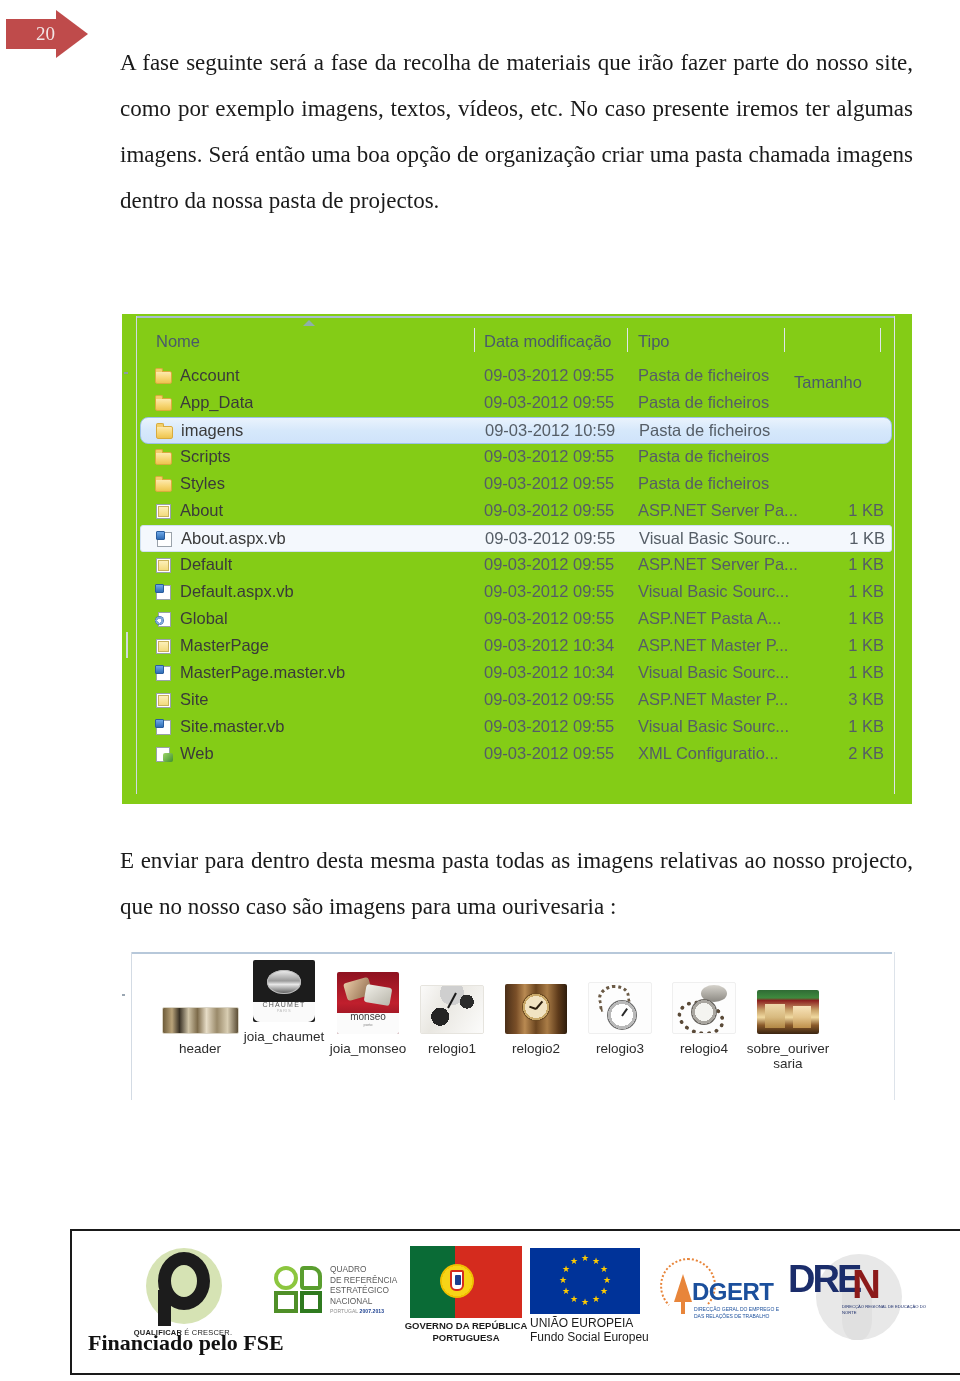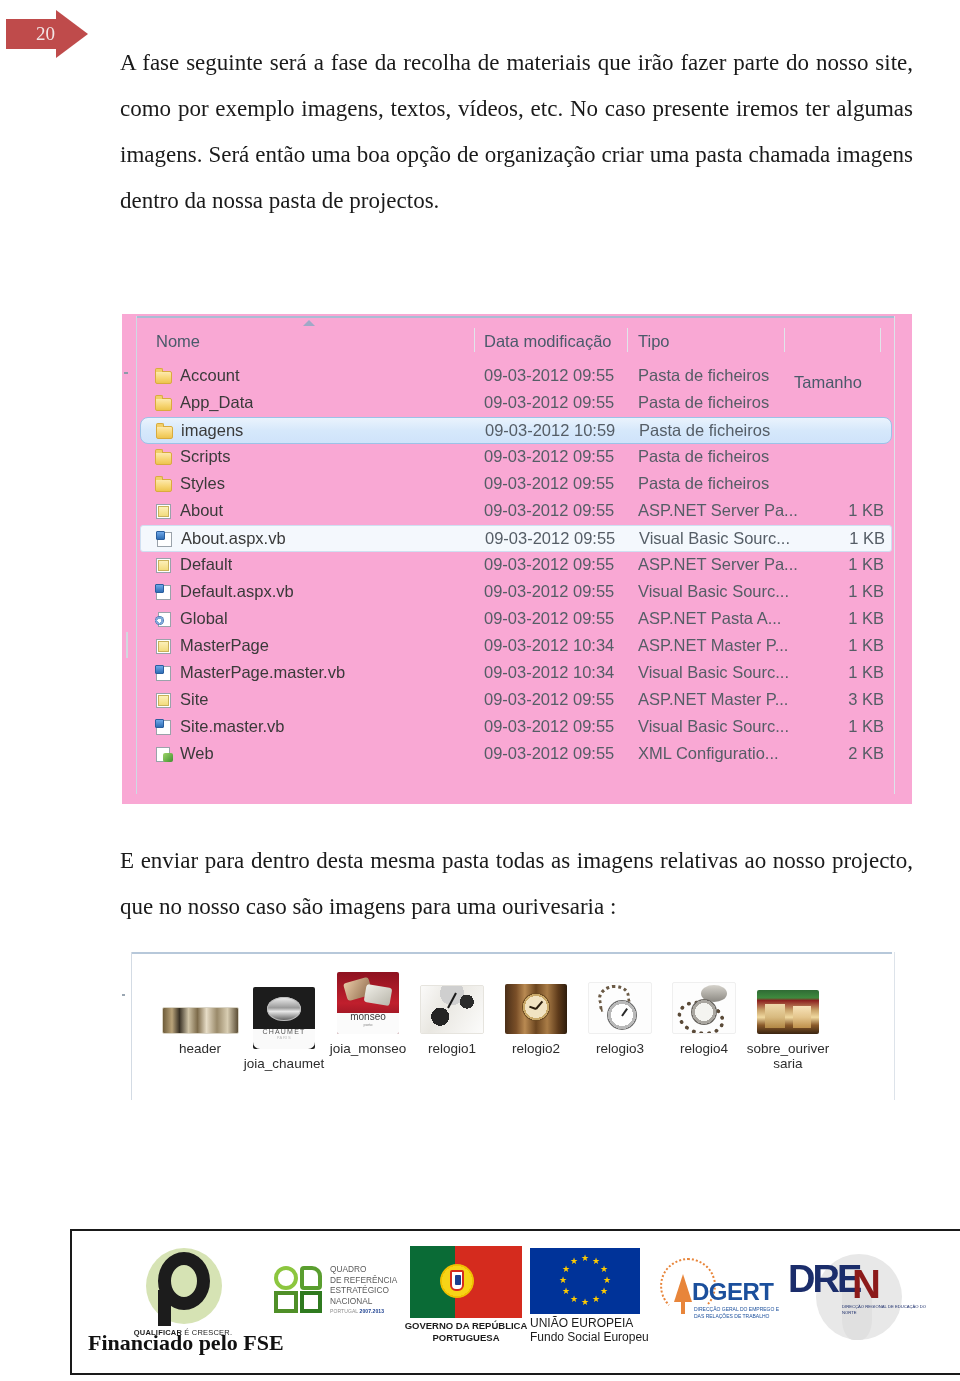--- a/index.html
+++ b/index.html
@@ -36,21 +36,21 @@
     text-align:justify;
     line-height:46px;
     letter-spacing:0px;
   }
   #para-1{left:120px;top:40px;width:793px;}
   #para-2{left:120px;top:838px;width:793px;}
 
   
   #explorer{
     position:absolute;left:122px;top:314px;width:790px;height:490px;
-    background:#f9a8d4;
+    background:#84cc16;
     font-family:"Liberation Sans", sans-serif;
     overflow:hidden;
   }
   #explorer .topline{
     position:absolute;left:15px;top:2px;right:18px;height:2px;background:#a8bdd4;
   }
   #explorer .leftedge{
     position:absolute;left:14px;top:2px;width:1px;height:478px;background:#cfd9e4;
   }
   #explorer .rightedge{
@@ -478,21 +478,21 @@
   <div class="leftedge"></div>
   <div class="rightedge"></div>
   <div class="tick"></div>
   <div id="thumb-list">
       <div class="thumb" style="left: 36px; top: 16px; width: 84px;">
         <div style="height: 72px; display: flex; align-items: flex-end; justify-content: center;">
           <div class="pic pic-header"></div>
         </div>
         <div class="cap">header</div>
       </div>
-      <div class="thumb" style="left: 120px; top: 31px; width: 84px;">
+      <div class="thumb" style="left: 120px; top: 4px; width: 84px;">
         <div style="height: 72px; display: flex; align-items: flex-end; justify-content: center;">
           <div class="pic pic-chaumet">
             <div class="base"></div>
             <div class="ring"></div>
             <div class="brand">CHAUMET<small>PARIS</small></div>
           </div>
         </div>
         <div class="cap">joia_chaumet</div>
       </div>
       <div class="thumb" style="left: 204px; top: 16px; width: 84px;">

